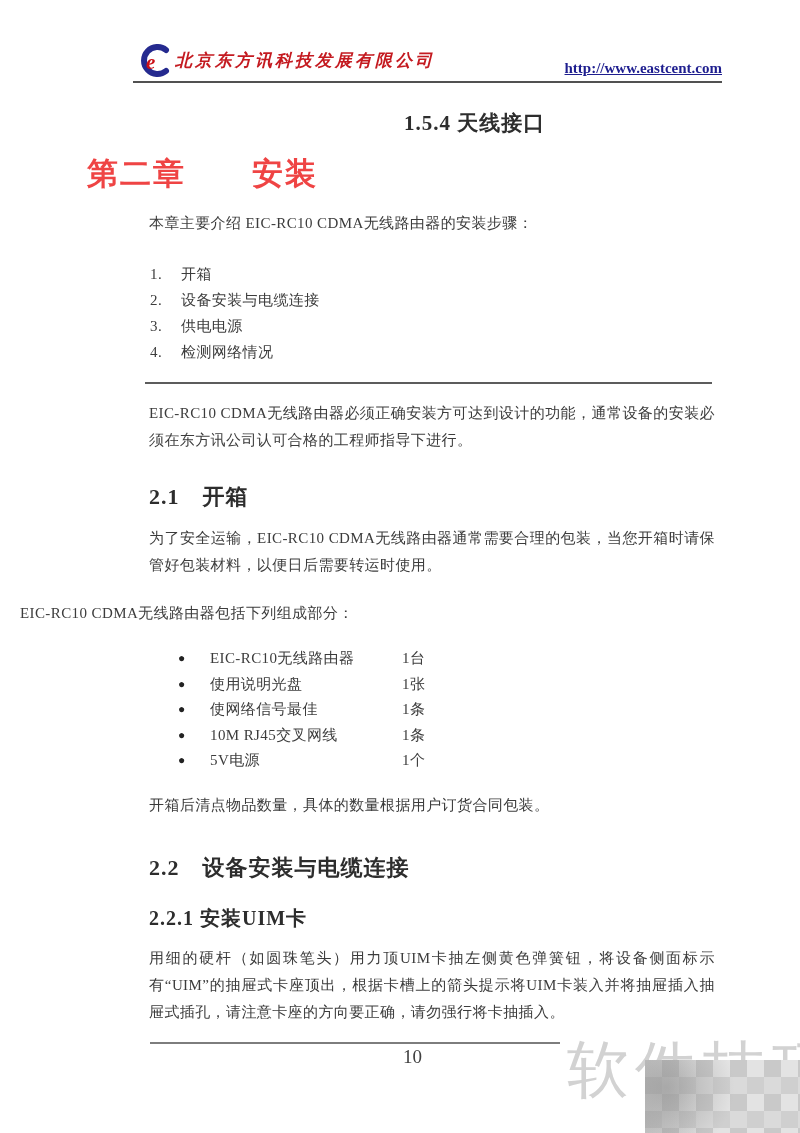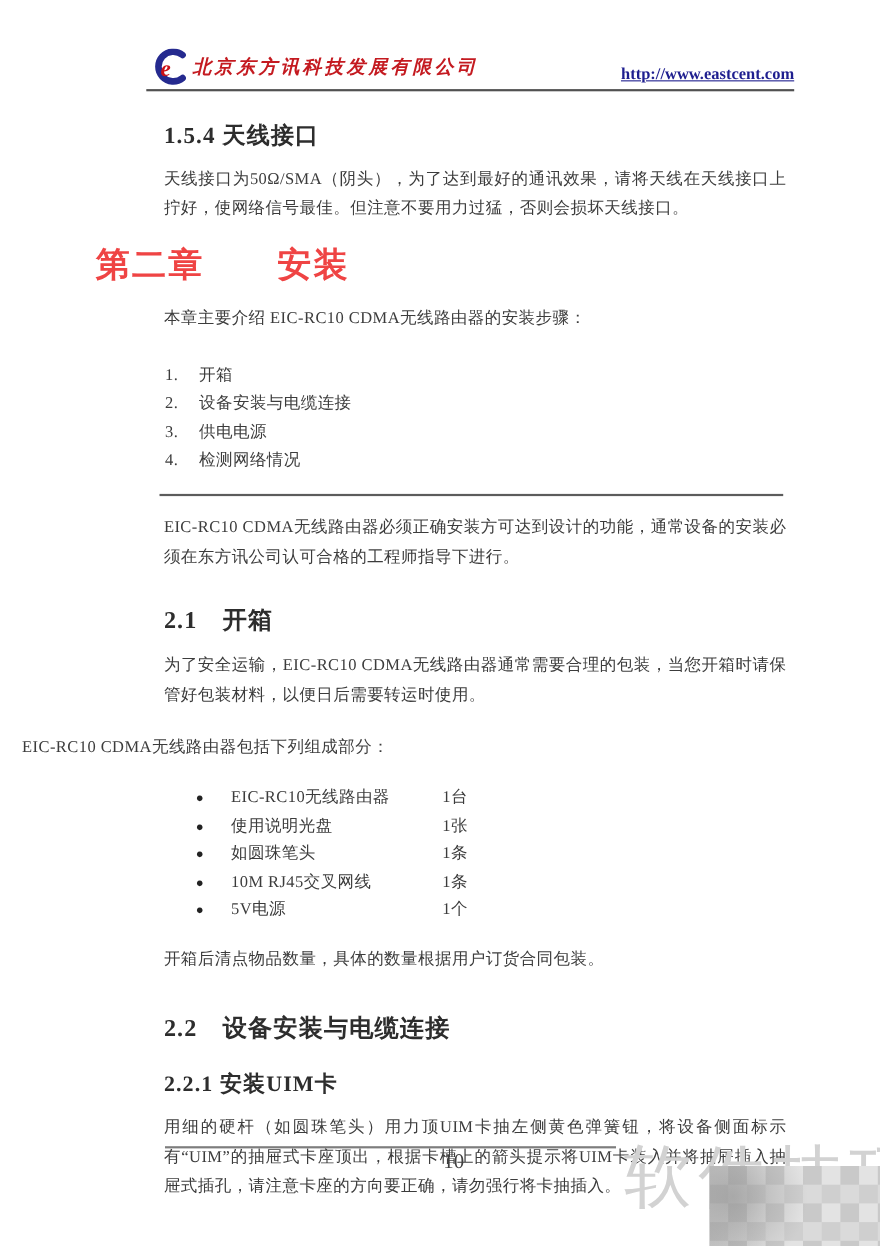--- a/index.html
+++ b/index.html
@@ -20,21 +20,21 @@
   .company-name {
     color:#c41a20; font-weight:bold; font-style:italic;
     font-size:17px; letter-spacing:3px; padding-bottom:2px;
   }
   .site-url {
     color:#1e1e8f; font-weight:bold; font-size:15px;
     text-decoration:underline; padding-bottom:1px;
   }
 
   
-  .h-sub    { margin:26px 0 0 149px; font-size:21px; font-weight:bold; color:#2d2d2d; letter-spacing:1px; }
+  .h-sub    { margin:26px 0 0 149px; font-size:21px; font-weight:bold; color:#2d2d2d; letter-spacing:1px;text-align:center; }
   .h-chapter{ margin:16px 0 0 87px;  font-size:31px; font-weight:bold; color:#ef4444; letter-spacing:2px; }
   .h-sec    { margin:28px 0 0 149px; font-size:22px; font-weight:bold; color:#2d2d2d; letter-spacing:1px; }
   .h-sec2   { margin:34px 0 0 149px; font-size:22px; font-weight:bold; color:#2d2d2d; letter-spacing:1px; }
   .h-sub2   { margin:22px 0 0 149px; font-size:20px; font-weight:bold; color:#2d2d2d; letter-spacing:1px; }
 
   
   .para {
     margin:13px 85px 0 149px; font-size:15px; line-height:27px;
     color:#3c3c3c; letter-spacing:0.4px; text-align:justify;
   }
@@ -87,21 +87,20 @@
       <svg class="logo-svg" width="38" height="34" viewBox="0 0 38 34">
         <path d="M33 6 A 13.5 13.5 0 1 0 33 27" stroke="#252a8f" stroke-width="6" fill="none" stroke-linecap="round"></path>
         <text x="13" y="25" font-size="21" font-style="italic" font-weight="bold" fill="#cc1016" font-family="serif">e</text>
       </svg>
       <span class="company-name">北京东方讯科技发展有限公司</span>
     </div>
     <a class="site-url" href="#">http://www.eastcent.com</a>
   </div>
 
   <div class="h-sub">1.5.4 天线接口</div>
-  <div class="para">天线接口为50Ω/SMA（阴头），为了达到最好的通讯效果，请将天线在天线接口上拧好，使网络信号最佳。但注意不要用力过猛，否则会损坏天线接口。</div>
 
   <div class="h-chapter">第二章　　安装</div>
   <div class="para-intro">本章主要介绍 EIC-RC10 CDMA无线路由器的安装步骤：</div>
 
   <div class="step-list">
     <div class="step-row">
       <span class="step-num">1.</span>
       <span>开箱</span>
     </div>
     <div class="step-row">
@@ -132,21 +131,21 @@
       <span class="part-name">EIC-RC10无线路由器</span>
       <span class="part-qty">1台</span>
     </div>
     <div class="part-row">
       <span class="part-bullet">●</span>
       <span class="part-name">使用说明光盘</span>
       <span class="part-qty">1张</span>
     </div>
     <div class="part-row">
       <span class="part-bullet">●</span>
-      <span class="part-name">如圆珠笔头</span>
+      <span class="part-name">使网络信号最佳</span>
       <span class="part-qty">1条</span>
     </div>
     <div class="part-row">
       <span class="part-bullet">●</span>
       <span class="part-name">10M RJ45交叉网线</span>
       <span class="part-qty">1条</span>
     </div>
     <div class="part-row">
       <span class="part-bullet">●</span>
       <span class="part-name">5V电源</span>

